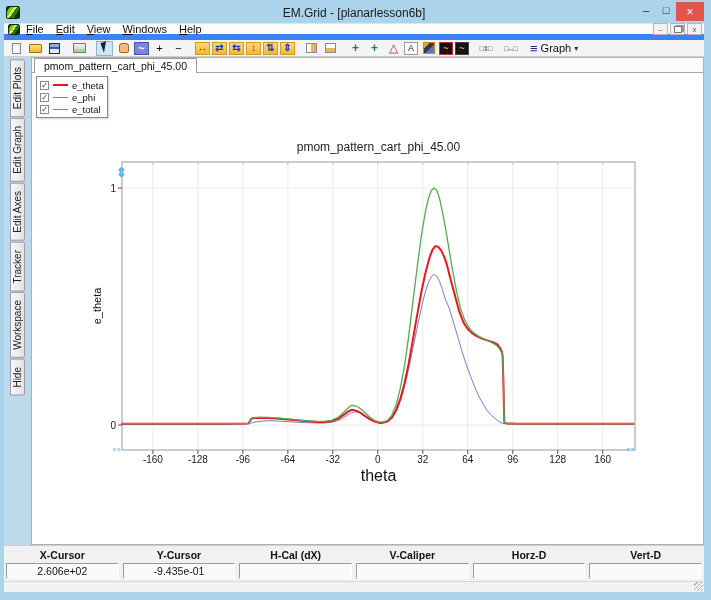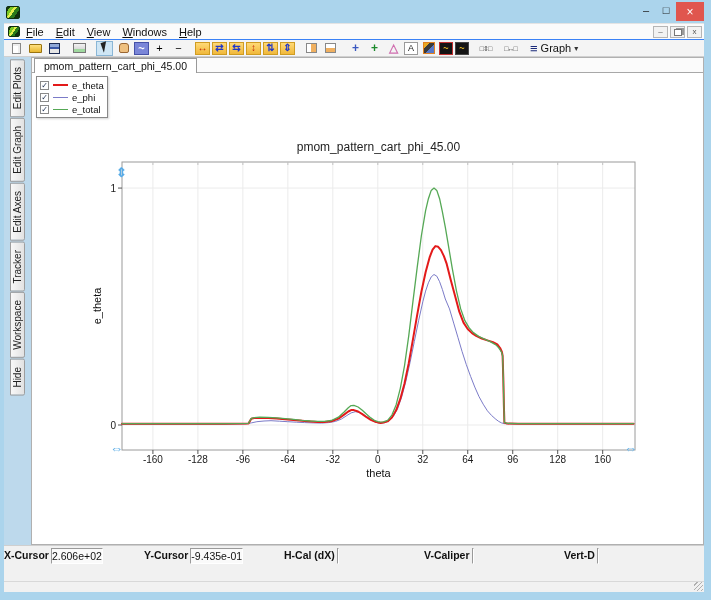--- a/index.html
+++ b/index.html
@@ -9,21 +9,21 @@
   
   .titlebar { height:21px; position:relative; display:flex; align-items:center; }
   .logo { width:14px; height:13px; margin-left:2px; border:1px solid #0e2e0e; border-radius:2px;
           background:linear-gradient(125deg,#163a12 0 15%,#7ac825 15% 35%,#e2ee4a 35% 50%,#2a7a1a 50% 72%,#102e0c 72%); }
   .title { position:absolute; left:0; right:0; text-align:center; font-size:12px; color:#1a1a1a; }
   .cap { position:absolute; right:0; top:0; display:flex; align-items:flex-start; }
   .cap-btn { width:20px; height:16px; display:flex; align-items:center; justify-content:center;
              font-size:11px; color:#222; }
   .cap-btn.close { width:28px; height:19px; background:#e0564e; color:#fff; font-size:12px; }
   
-  .menubar { height:17px; background:#fbfbfb; border-top:1px solid #e4e4e4; border-bottom:1px solid #3b82f6;
+  .menubar { height:17px; background:#fbfbfb; border-top:1px solid #e4e4e4; border-bottom:6px solid #3b82f6;
              display:flex; align-items:center; padding:0 2px; font-size:11px; color:#111; }
   .menubar .logo { width:12px; height:11px; }
   .menu-item { padding:1px 6px; cursor:default; }
   .mdi { margin-left:auto; display:flex; gap:2px; }
   .mdi span { width:15px; height:12px; border:1px solid #b5b5b5; background:#f2f2f2; color:#555;
               font-size:8px; display:flex; align-items:center; justify-content:center; }
   .mdi-restore { position:relative; }
   .mdi-restore::before { content:""; position:absolute; left:3px; top:2px; width:6px; height:5px;
               border:1px solid #777; background:#fff; box-shadow:2px -1px 0 -0px #999; }
   
@@ -60,47 +60,48 @@
   .side { width:27px; padding-top:1px; }
   .side-tab { writing-mode:vertical-rl; transform:rotate(180deg); margin:1px 2px 1px 6px; padding:7px 1px;
               background:linear-gradient(to left,#f8f8f8,#e2e2e2); border:1px solid #9e9e9e; border-radius:2px 0 0 2px;
               font-size:10px; color:#222; text-align:center; cursor:default; }
   .doc { flex:1; min-width:0; background:#fff; border:1px solid #b0b0b0; display:flex; flex-direction:column; }
   .tabbar { height:15px; background:#fbfbfb; border-bottom:1px solid #a8a8a8; display:flex; align-items:flex-end; }
   .doc-tab { height:15px; margin-left:2px; padding:0 9px; background:#fff; border:1px solid #999; border-bottom:none;
              font-size:10.5px; color:#111; display:flex; align-items:center; position:relative; top:1px; }
   .canvas { flex:1; position:relative; background:#fff; overflow:hidden; }
   .chart-title { position:absolute; left:90px; width:513px; top:67px; text-align:center; font-size:12px; color:#222; }
-  .xlabel { position:absolute; left:90px; width:513px; top:394px; text-align:center; font-size:11px; color:#111; }
+  .xlabel { position:absolute; left:90px; width:513px; top:394px; text-align:center; font-size:16px; color:#111; }
   .ylabel { position:absolute; left:35px; top:227px; width:60px; text-align:center; font-size:11px; color:#111;
             transform:rotate(-90deg); }
   .legend { position:absolute; left:4px; top:3px; z-index:5; background:#fff; border:1px solid #888;
             box-shadow:1px 1px 2px rgba(0,0,0,0.18); padding:2px 3px; }
   .lg-row { display:flex; align-items:center; gap:4px; height:12px; }
   .lg-check { width:9px; height:9px; border:1px solid #8a8a8a; background:#fff; font-size:8px; line-height:8px;
               text-align:center; color:#223355; }
   .lg-line { width:15px; }
   .lg-label { font-size:9.5px; color:#111; }
   .handle { position:absolute; color:#58aae6; font-size:13px; font-weight:bold; z-index:4; text-shadow:0 0 1px #bfe2f6; }
   
   .readout { height:36px; background:#f1f1f1; border-top:1px solid #cfcfcf; display:flex; padding-top:2px; }
-  .ro-col { flex:1; display:flex; flex-direction:row; }
+  .ro-col { flex:1; display:flex; flex-direction:column; }
   .ro-h { height:15px; line-height:15px; text-align:center; font-size:10.5px; font-weight:bold; color:#111; }
   .ro-v { height:16px; line-height:14px; margin:0 2px; background:#fafafa; text-align:center; font-size:10.5px; color:#111;
           border:1px solid; border-color:#9a9a9a #ffffff #ffffff #9a9a9a; }
   .statusstrip { height:11px; background:#f1f1f1; border-top:1px solid #d8d8d8; position:relative; }
   .grip { position:absolute; right:1px; bottom:1px; width:9px; height:9px;
           background:repeating-linear-gradient(135deg,transparent 0 2px,#b0b0b0 2px 3px); }
 </style>
 </head>
 <body>
 
 <div class="win">
   <div class="titlebar">
     <span class="logo"></span>
+    <span class="title">EM.Grid - [planarlesson6b]</span>
     <span class="cap">
       <span class="cap-btn">–</span>
       <span class="cap-btn">□</span>
       <span class="cap-btn close">×</span>
     </span>
   </div>
 
   <div class="menubar" id="menubar">
     <span class="logo"></span>
     <span id="menu-items" style="display:flex">
@@ -286,20 +287,24 @@
       </div>
       <div class="ro-col">
         <div class="ro-h">H-Cal (dX)</div>
         <div class="ro-v"></div>
       </div>
       <div class="ro-col">
         <div class="ro-h">V-Caliper</div>
         <div class="ro-v"></div>
       </div>
       <div class="ro-col">
+        <div class="ro-h">Horz-D</div>
+        <div class="ro-v"></div>
+      </div>
+      <div class="ro-col">
         <div class="ro-h">Vert-D</div>
         <div class="ro-v"></div>
       </div>
     </div>
   <div class="statusstrip">
     <span class="grip"></span>
   </div>
 </div>
 
 </body></html>

